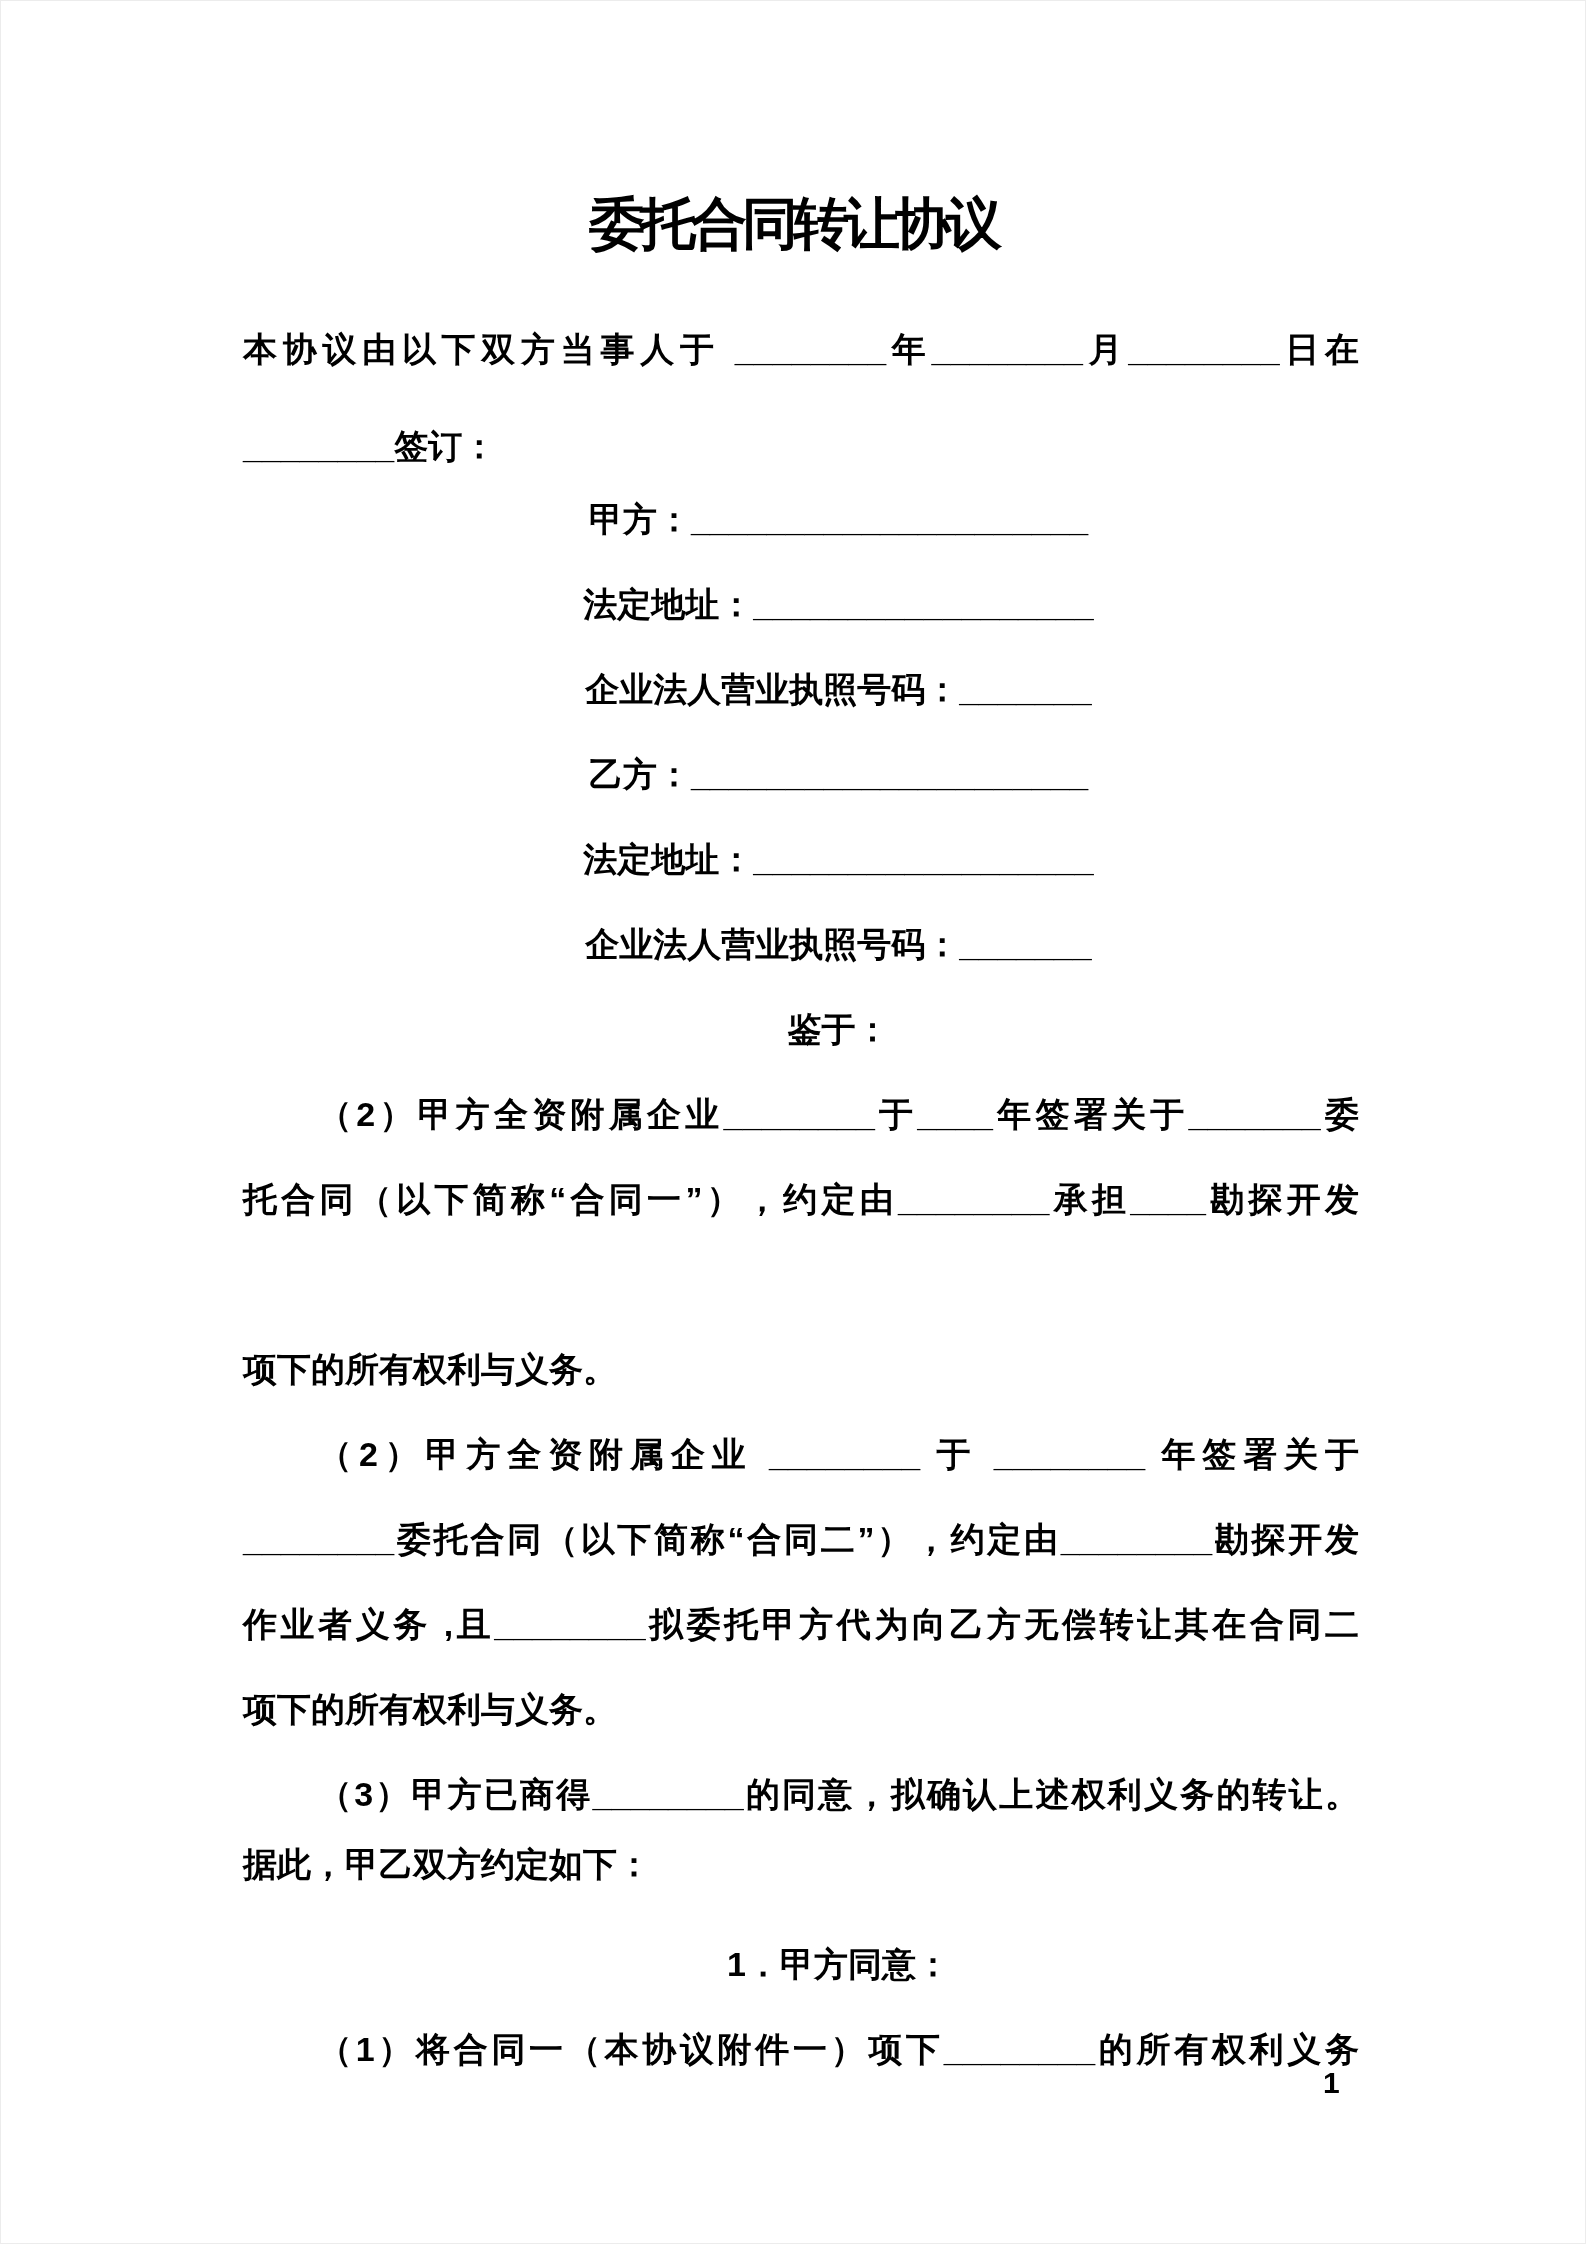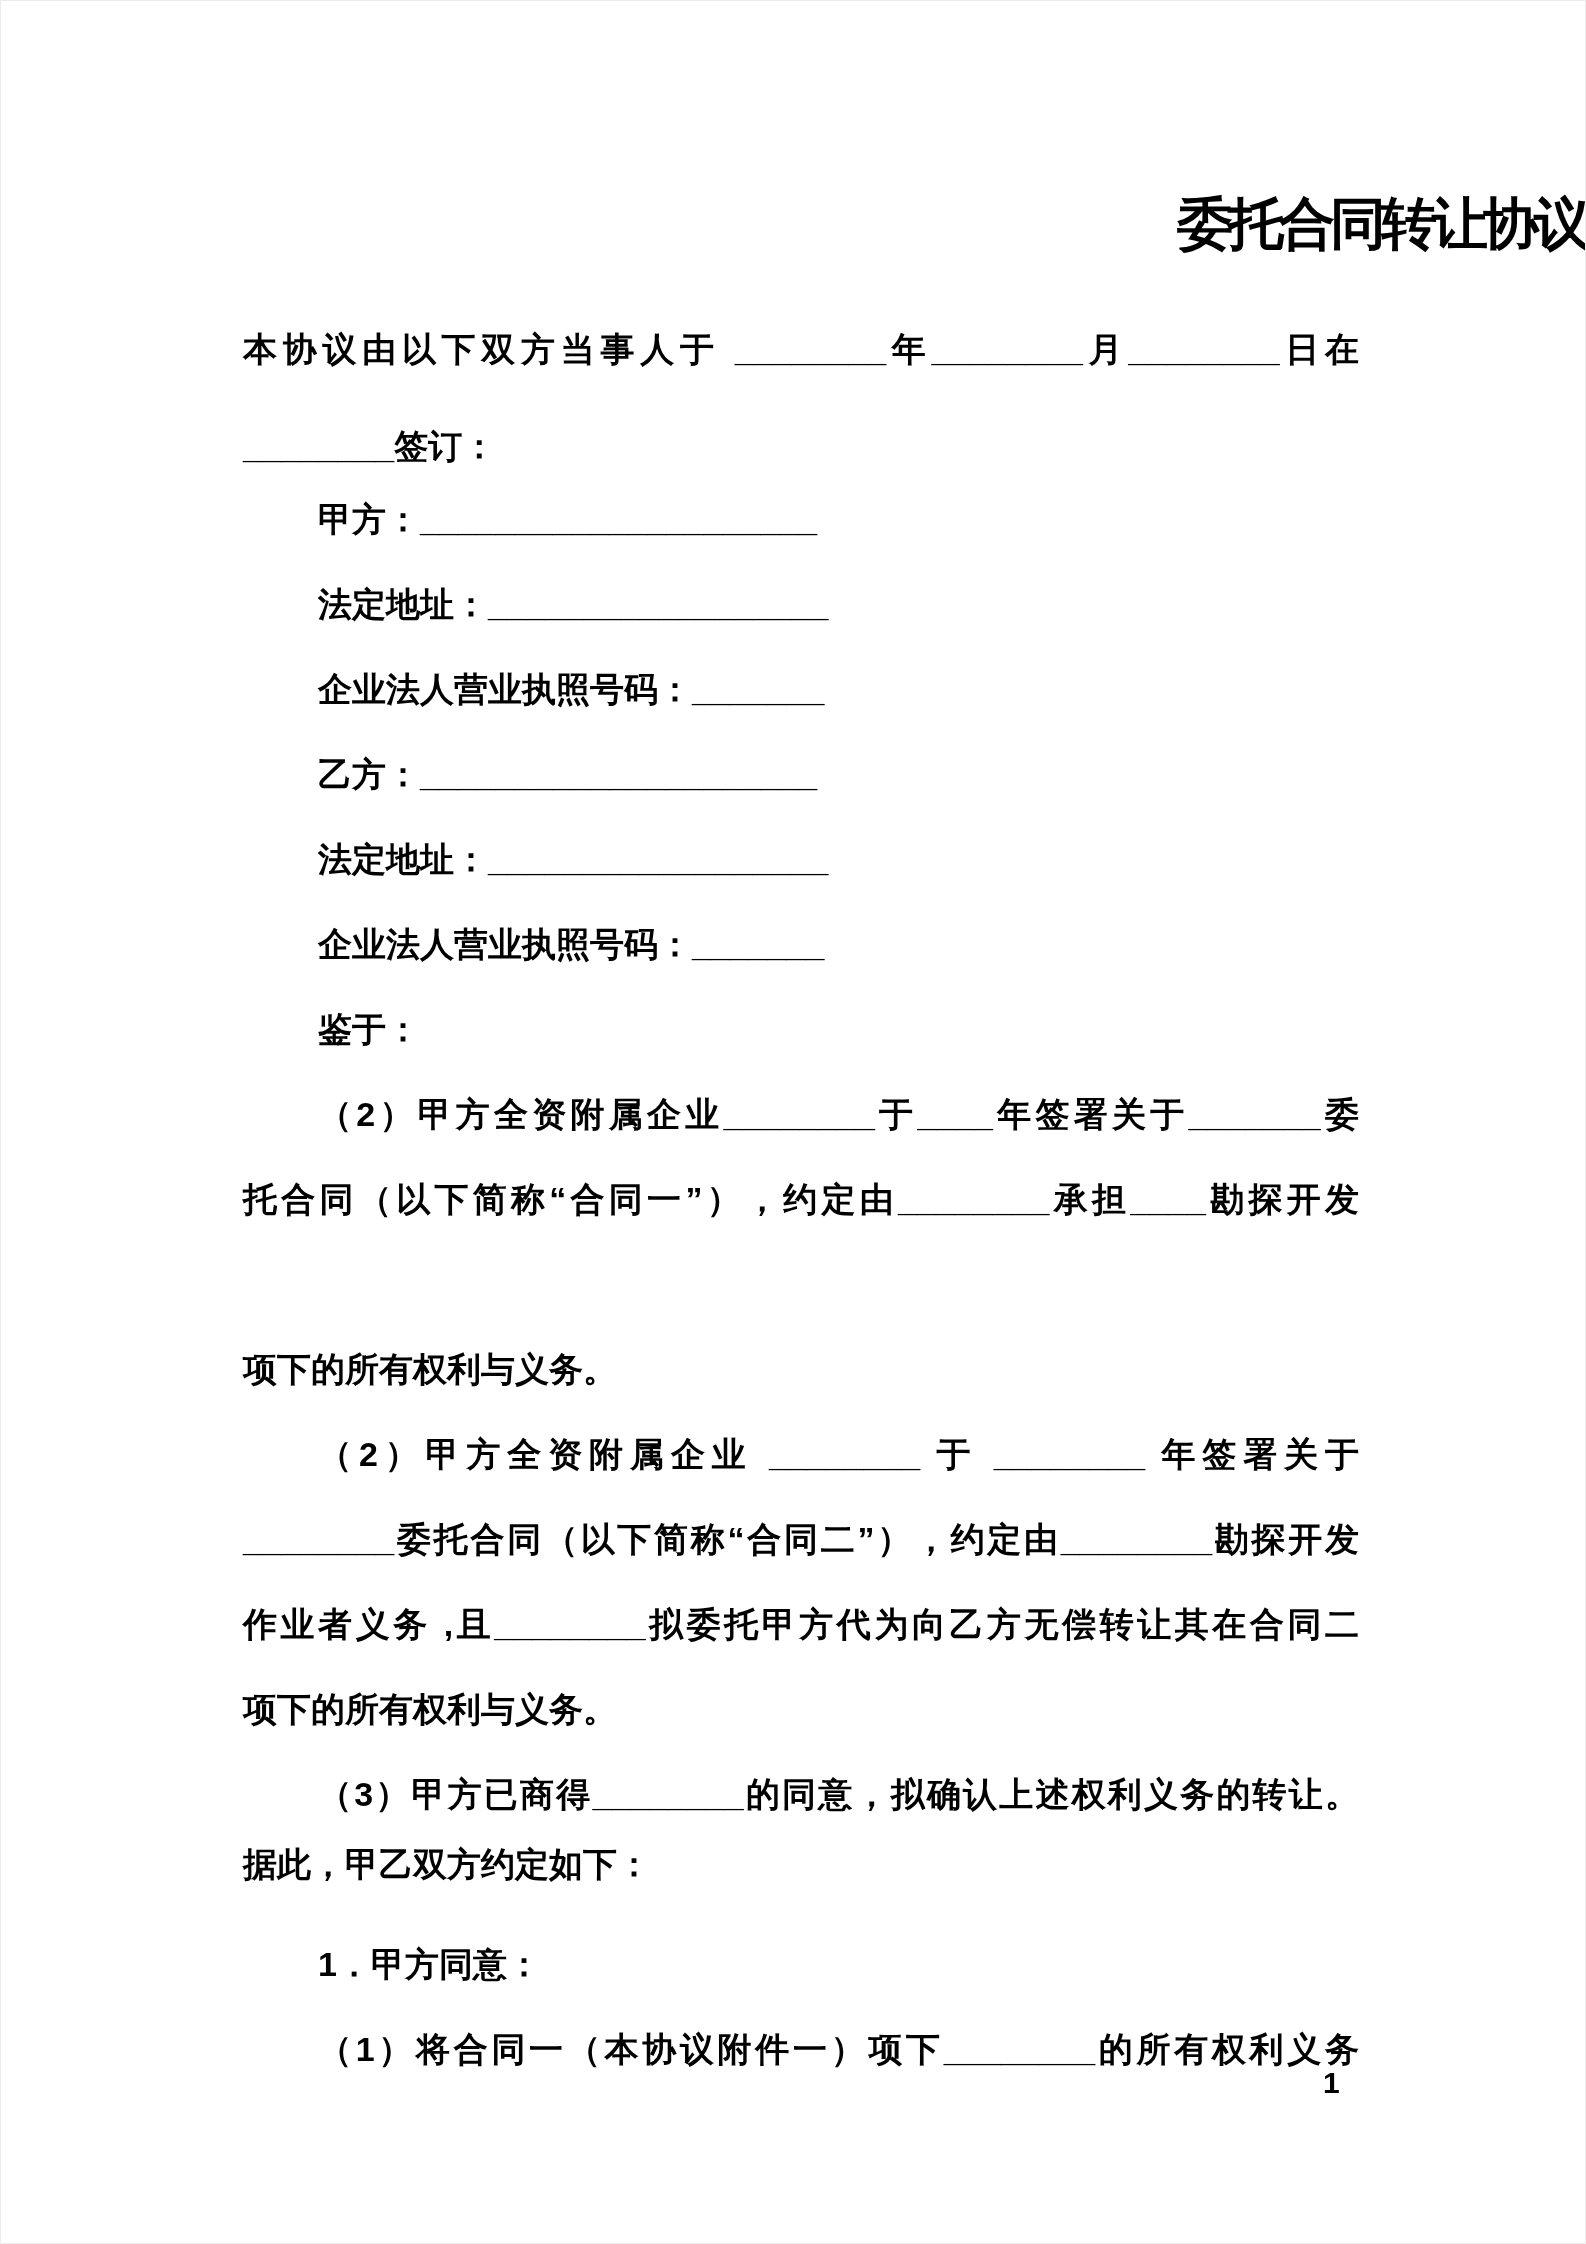--- a/index.html
+++ b/index.html
@@ -17,38 +17,39 @@
     overflow: hidden;
     box-sizing: border-box;
     border: 1px solid #ececec;
   }
   .doc-title {
     position: absolute;
     top: 188px;
     left: 0;
     width: 100%;
     margin: 0;
-    text-align: right;
+    text-align: center;
     font-size: 56px;
     font-weight: 700;
     letter-spacing: -5px;
     line-height: 1.25;
   }
   .doc-line {
     position: absolute;
     left: 242px;
     width: 1116px;
     height: 85px;
     line-height: 50px;
     font-size: 34px;
     font-weight: 700;
     letter-spacing: 0;
   }
   .indent {
     text-indent: 75px;
+    text-align: center;
   }
   .jfull {
     text-align: justify;
     text-align-last: justify;
   }
   .page-number {
     position: absolute;
     left: 1322px;
     top: 2060px;
     font-size: 30px;

